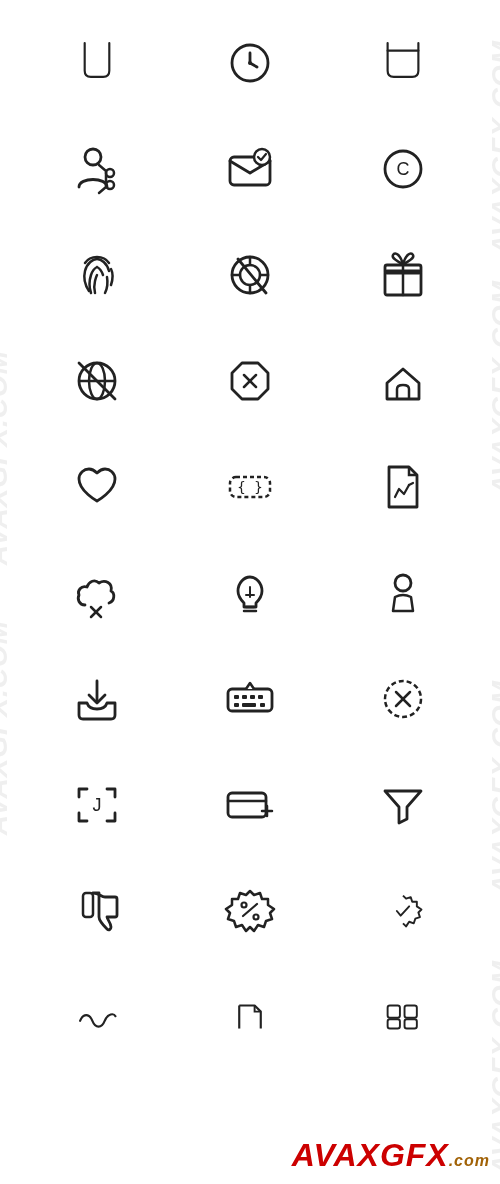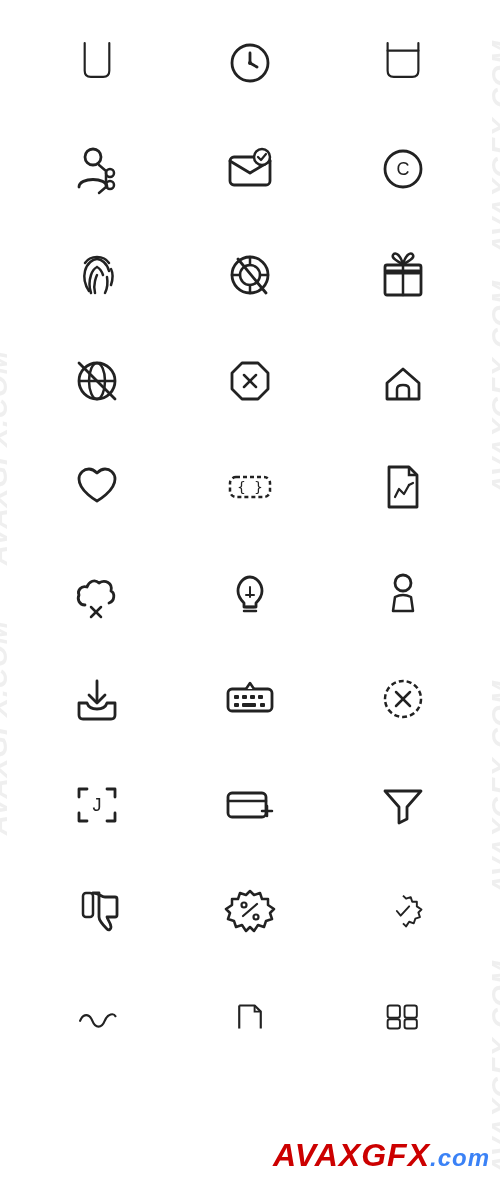--- a/index.html
+++ b/index.html
@@ -397,14 +397,14 @@
         <rect x="28" y="0" width="16" height="16" rx="3" stroke="#222" stroke-width="2.5" fill="none"></rect>
         <rect x="6" y="18" width="16" height="12" rx="3" stroke="#222" stroke-width="2.5" fill="none"></rect>
         <rect x="28" y="18" width="16" height="12" rx="3" stroke="#222" stroke-width="2.5" fill="none"></rect>
       </svg>
     </div>
   </div>
 
 </div>
 
 <div style="position:absolute; bottom:10px; right:10px; z-index:20; font-family:Arial,sans-serif; font-weight:900; font-style:italic; letter-spacing:1px;">
-  <span style="color:#cc0000; font-size:32px;">AVAXGFX</span><span style="color:#3b82f6; font-size:24px;">.com</span>
+  <span style="color:#cc0000; font-size:32px;">AVAXGFX</span><span style="color:#a16207; font-size:16px;">.com</span>
 </div>
 
 </body></html>

